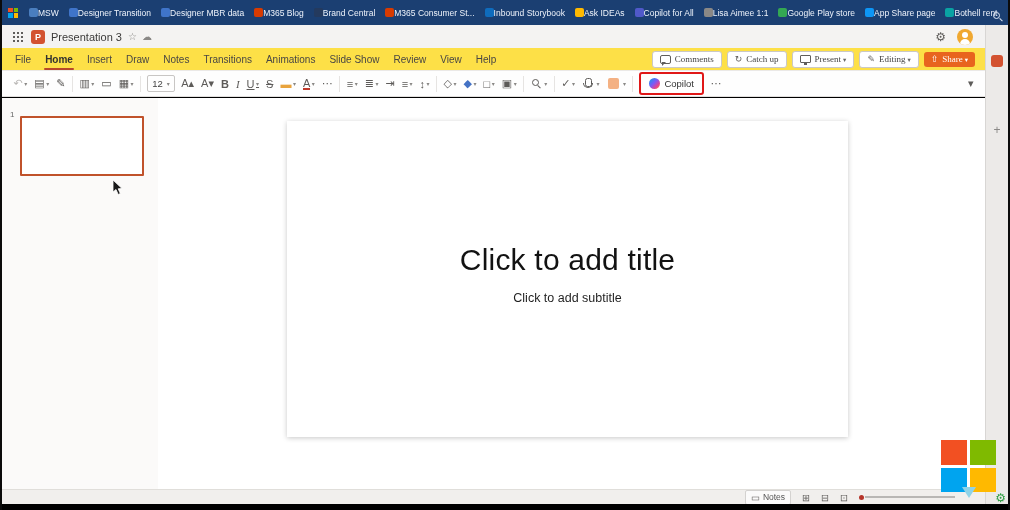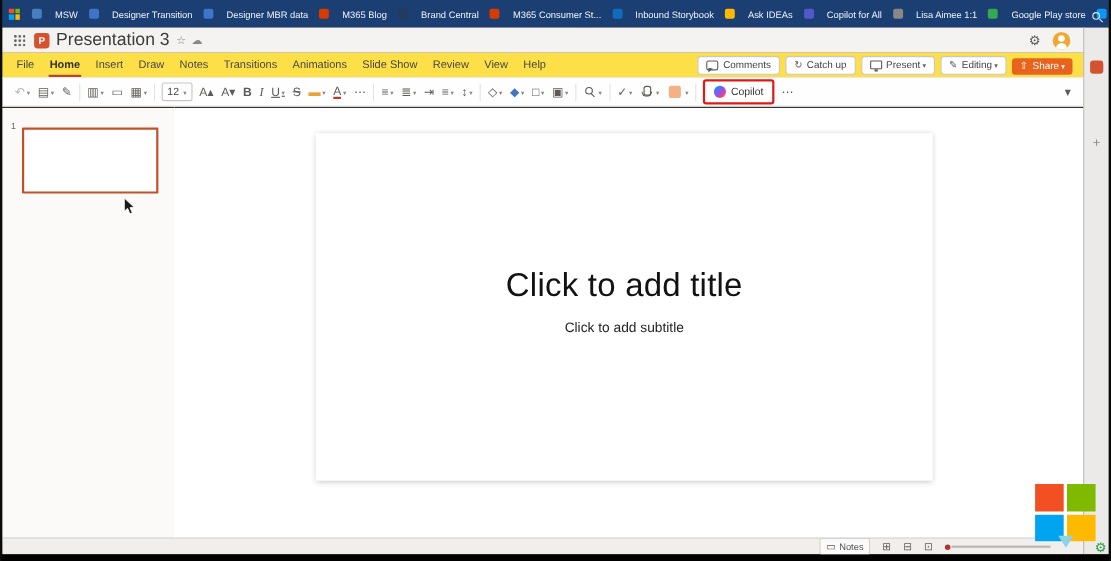--- a/index.html
+++ b/index.html
@@ -2,54 +2,54 @@
 <html><head>
 <meta charset="utf-8">
 <style>
   html,body{margin:0;padding:0;background:#000;}
   .page{position:relative;width:1010px;height:510px;background:#000;overflow:hidden;
         font-family:"Liberation Sans",sans-serif;-webkit-font-smoothing:antialiased;}
   
   .bookmarks{position:absolute;top:0;left:0;right:0;height:25px;background:#1b3f72;
              display:flex;align-items:center;padding:0 6px;box-sizing:border-box;}
   .bm-logo{width:10px;height:10px;display:grid;grid-template:1fr 1fr/1fr 1fr;gap:1px;margin:0 6px 0 2px;flex:none;}
-  .bm{display:flex;align-items:center;gap:12px;padding:3px 5px;border-radius:3px;flex:none;}
+  .bm{display:flex;align-items:center;gap:0;padding:3px 5px;border-radius:3px;flex:none;}
   .bm-chip{width:9px;height:9px;border-radius:2px;flex:none;}
   .bm-label{color:#eef3fb;font-size:8.5px;white-space:nowrap;}
   .bm-search{position:absolute;right:7px;top:8px;color:#dfe9f7;}
   .magnifier{position:relative;width:10px;height:10px;display:inline-block;}
   .magnifier::before{content:"";position:absolute;width:5px;height:5px;border:1.3px solid currentColor;border-radius:50%;left:0;top:0;}
   .magnifier::after{content:"";position:absolute;width:3.5px;height:1.3px;background:currentColor;transform:rotate(45deg);left:5.5px;top:7px;}
   
   .app-header{position:absolute;top:25px;left:2px;right:25px;height:23px;background:#f4f3f2;
               display:flex;align-items:center;padding:0 6px;box-sizing:border-box;}
   .waffle{width:11px;height:11px;margin:0 8px 0 4px;
           background-image:radial-gradient(circle,#5f5d5b 1px,transparent 1.3px);background-size:4px 4px;}
   .pp-logo{width:14px;height:14px;border-radius:3px;background:#d35230;color:#fff;font-size:9px;font-weight:bold;
            display:flex;align-items:center;justify-content:center;margin-right:6px;}
-  .doc-title{font-size:16px;color:#3b3a39;margin-right:6px;}
+  .doc-title{font-size:11px;color:#3b3a39;margin-right:6px;}
   .hdr-glyph{font-size:10px;color:#8a8886;margin-right:5px;}
   .search-wrap{position:absolute;left:360px;top:3px;width:262px;height:17px;}
   .search-input{width:100%;height:100%;box-sizing:border-box;border:1px solid #d8d6d4;background:#fbfafa;
                 border-radius:4px;font-size:9px;color:#777;padding:0 6px 0 22px;outline:none;
                 font-family:"Liberation Sans",sans-serif;}
   .search-input::placeholder{color:#8a8886;}
   .search-wrap .magnifier{position:absolute;left:7px;top:4px;color:#8a8886;}
   .hdr-right{margin-left:auto;display:flex;align-items:center;gap:11px;padding-right:6px;}
   .hdr-gear{font-size:12px;color:#605e5c;}
   .avatar{width:16px;height:16px;border-radius:50%;background:#f0a830;position:relative;overflow:hidden;}
   .avatar::before{content:"";position:absolute;left:5px;top:3px;width:6px;height:6px;border-radius:50%;background:#fff;}
   .avatar::after{content:"";position:absolute;left:3px;top:10px;width:10px;height:7px;border-radius:5px 5px 0 0;background:#fff;}
   
   .menu-bar{position:absolute;top:48px;left:2px;right:25px;height:22px;background:#fde047;
             display:flex;align-items:center;padding:0 6px;box-sizing:border-box;}
   .mtab{font-size:10px;color:#484644;padding:5px 7px;position:relative;white-space:nowrap;}
   .mtab.active{color:#323130;font-weight:bold;}
   .mtab.active::after{content:"";position:absolute;left:6px;right:6px;bottom:0;height:2px;background:#b7472a;border-radius:1px;}
-  .menu-actions{margin-left:auto;display:flex;align-items:flex-end;gap:5px;padding-right:4px;}
+  .menu-actions{margin-left:auto;display:flex;align-items:center;gap:5px;padding-right:4px;font-family:Liberation Serif, serif;}
   .pill{display:flex;align-items:center;gap:4px;height:15px;padding:0 7px;border:1px solid #cac8c6;
         border-radius:3px;background:#fff;font-size:9px;color:#444;white-space:nowrap;}
   .cdown::after{content:"▾";font-size:6.5px;color:#666;margin-left:2px;}
   .pill.share{border:none;color:#fff;}
   .pill.share .cdown-w::after{content:"▾";font-size:6.5px;color:#fff;margin-left:2px;}
   .bubble{width:9px;height:7px;border:1px solid #5f5d5b;border-radius:2px;position:relative;}
   .bubble::after{content:"";position:absolute;left:1px;bottom:-3px;border:2px solid transparent;border-top-color:#5f5d5b;border-left-color:#5f5d5b;width:0;height:0;}
   .monitor{width:9px;height:6px;border:1px solid #5f5d5b;border-radius:1px;position:relative;}
   .monitor::after{content:"";position:absolute;left:3px;bottom:-3px;width:3px;height:2px;background:#5f5d5b;}
   .pill-glyph{font-size:9px;color:#5f5d5b;}

